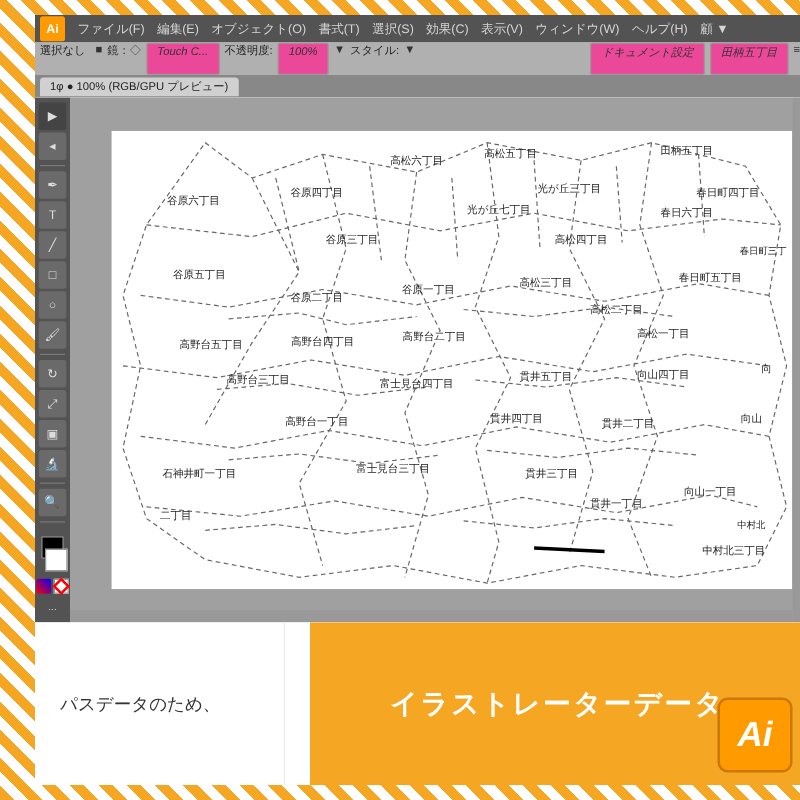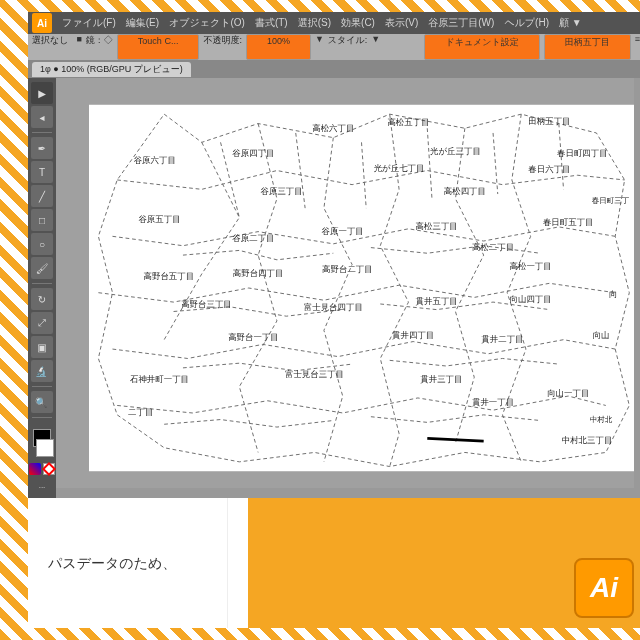--- a/index.html
+++ b/index.html
@@ -65,24 +65,25 @@
       background: #b0b0b0;
       display: flex;
       padding: 0 4px;
       gap: 4px;
       flex-shrink: 0;
     }
 
     .toolbar-item {
       font-size: 9px;
       color: #333;
-      background: #f97316;
-      padding: 1px 20px;
+      background: #ec4899;
+      padding: 1px 8px;
       border: 1px solid #999;
       border-radius: 2px;
+      font-style: italic;
     }
 
     .toolbar-label {
       font-size: 9px;
       color: #222;
     }
 
     
     .tab-bar {
       height: 18px;
@@ -266,21 +267,21 @@
 
   <div class="menu-bar">
     <div class="ai-logo">Ai</div>
     <span class="menu-item">ファイル(F)</span>
     <span class="menu-item">編集(E)</span>
     <span class="menu-item">オブジェクト(O)</span>
     <span class="menu-item">書式(T)</span>
     <span class="menu-item">選択(S)</span>
     <span class="menu-item">効果(C)</span>
     <span class="menu-item">表示(V)</span>
-    <span class="menu-item">谷原三丁目(W)</span>
+    <span class="menu-item">ウィンドウ(W)</span>
     <span class="menu-item">ヘルプ(H)</span>
     <span class="menu-item">顧 ▼</span>
   </div>
 
   <div class="toolbar">
     <span class="toolbar-label">選択なし</span>
     <span style="font-size:9px;color:#333;margin-left:4px;">■</span>
     <span style="font-size:9px;color:#333;">鏡：◇</span>
     <span class="toolbar-item">Touch C...</span>
     <span class="toolbar-label">不透明度:</span>
@@ -427,17 +428,18 @@
       <div class="scrollbar-h"></div>
     </div>
 
   </div>
 
   <div class="bottom-section">
     <div class="bottom-left">
       <p class="bottom-text">パスデータのため、</p>
     </div>
     <div class="bottom-right">
+      <span class="illustrator-text">イラストレーターデータ</span>
       <div class="ai-badge">Ai</div>
     </div>
   </div>
 
 </div>
 
 </body></html>

